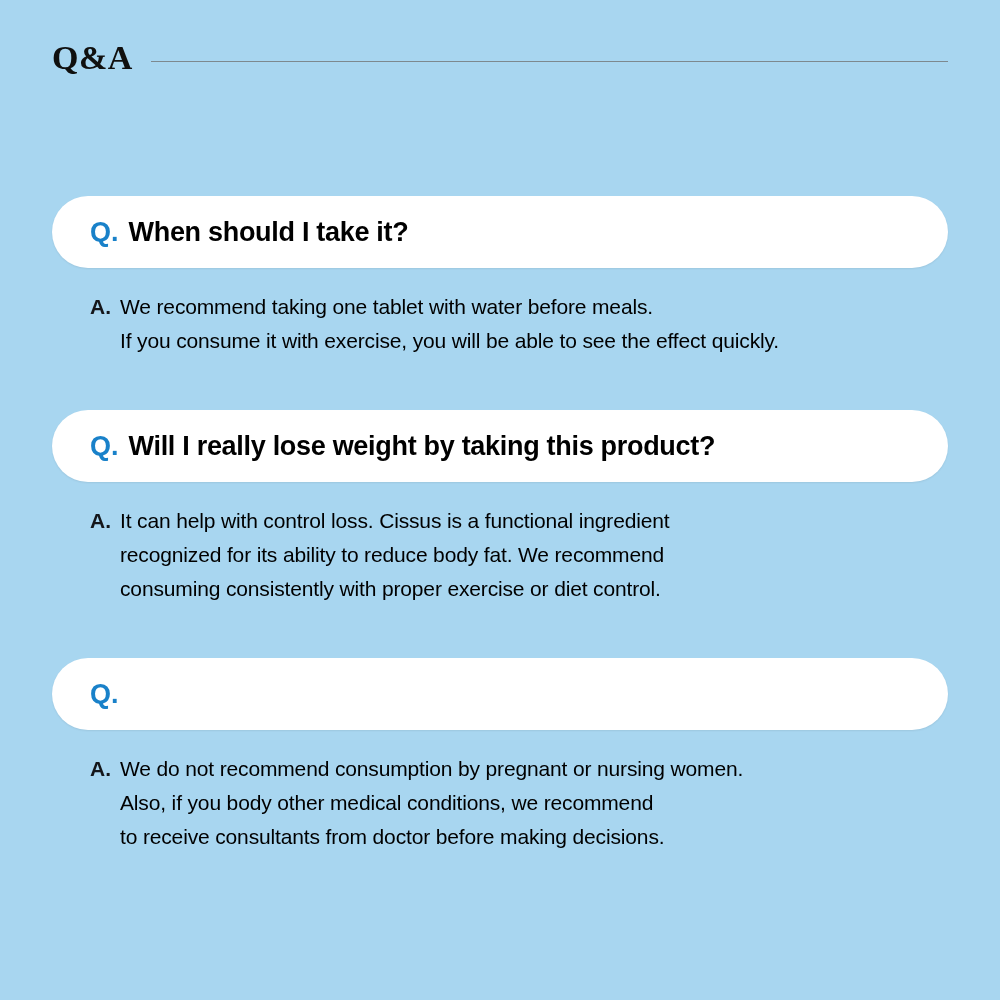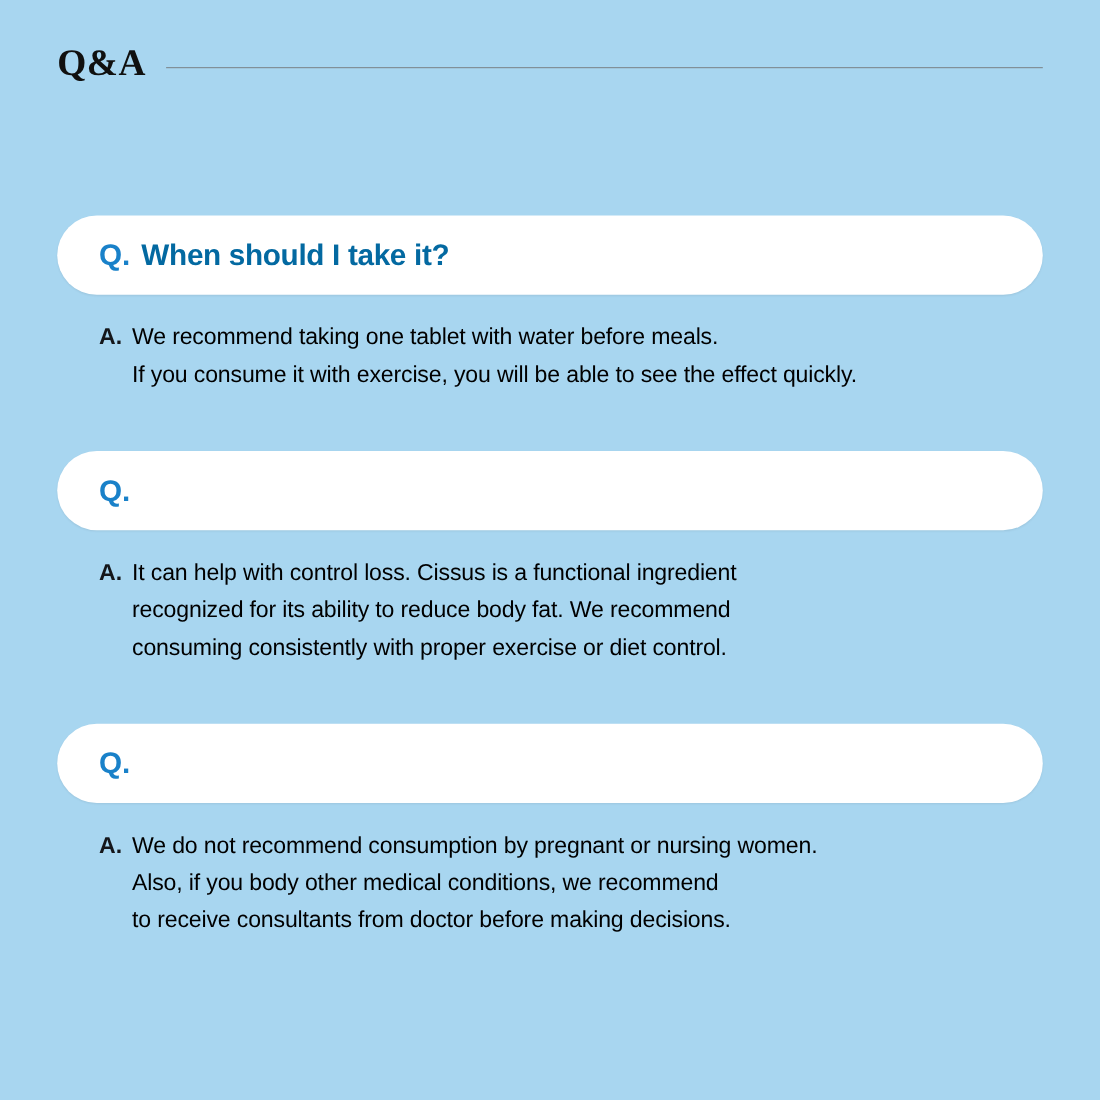--- a/index.html
+++ b/index.html
@@ -68,21 +68,21 @@
   .q-mark {
     font-size: 27px;
     font-weight: bold;
     color: #1981c9;
     margin-right: 10px;
     line-height: 1;
   }
   .q-text {
     font-size: 27px;
     font-weight: bold;
-    color: #0369a1;
+    color: #000000;
     line-height: 1;
     letter-spacing: -0.3px;
     text-align: center;
   }
 
   .answer {
     display: flex;
     align-items: flex-start;
     margin-top: 22px;
     padding-left: 38px;
@@ -123,20 +123,21 @@
       <div class="answer">
         <span class="a-mark">A.</span>
         <span class="a-text">We recommend taking one tablet with water before meals.
 If you consume it with exercise, you will be able to see the effect quickly.</span>
       </div>
     </div>
 
     <div class="qa-block">
       <div class="question">
         <span class="q-mark">Q.</span>
+        <span class="q-text">Will I really lose weight by taking this product?</span>
       </div>
       <div class="answer">
         <span class="a-mark">A.</span>
         <span class="a-text">It can help with control loss. Cissus is a functional ingredient
 recognized for its ability to reduce body fat. We recommend
 consuming consistently with proper exercise or diet control.</span>
       </div>
     </div>
 
     <div class="qa-block">

